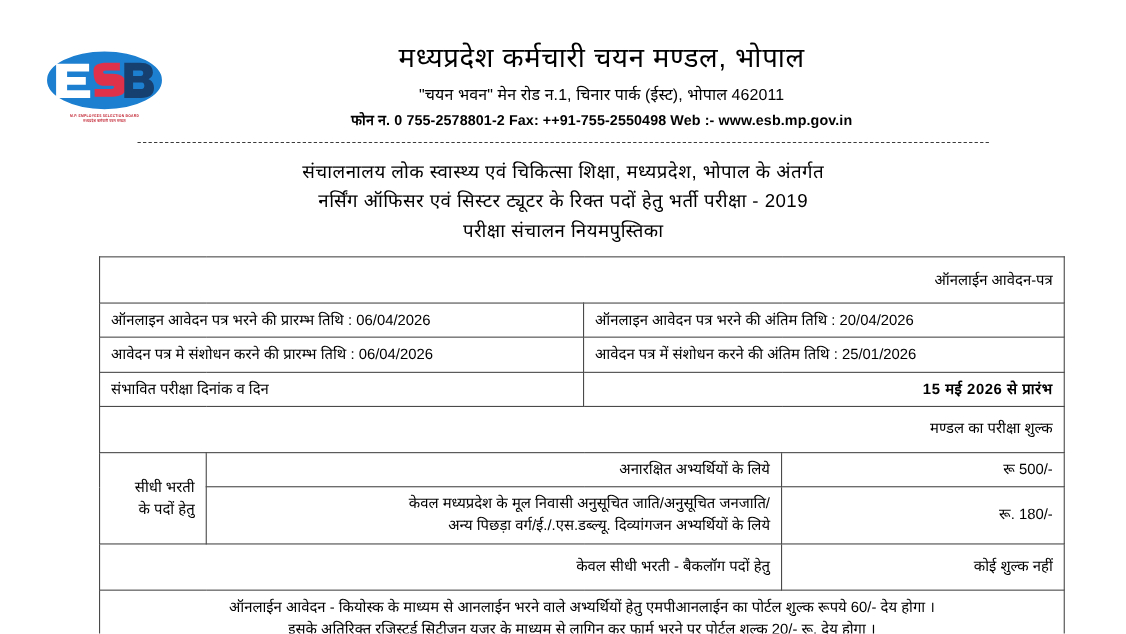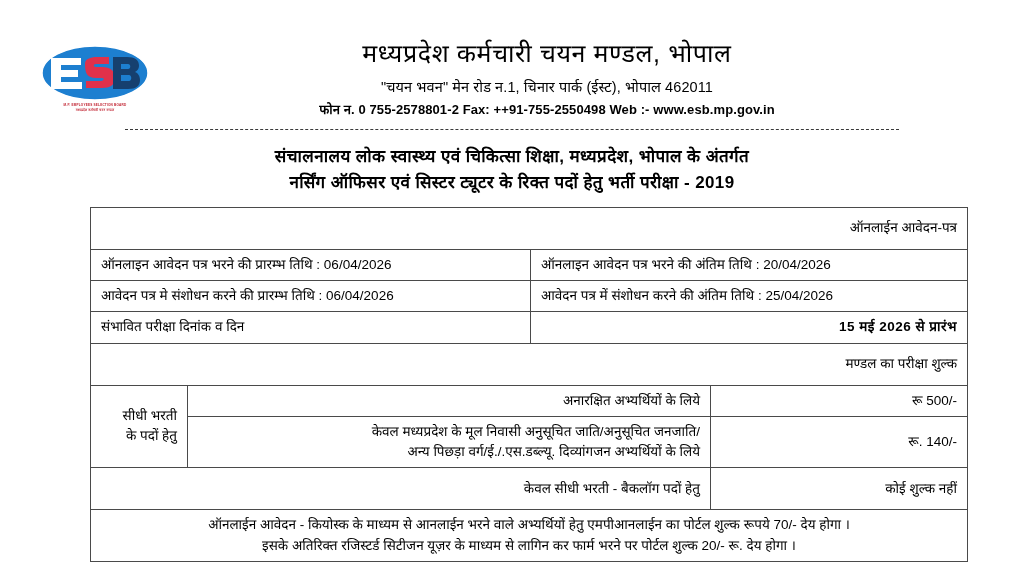--- a/index.html
+++ b/index.html
@@ -77,21 +77,21 @@
   .rule {
     margin: 9px 125px 0 125px;
     border-top: 1.5px dashed #3a3a3a;
     height: 0;
   }
 
   
   .title-block {
     text-align: center;
     margin-top: 14px;
-    font-weight: bold;
+    font-weight: normal;
     font-size: 17px;
     line-height: 1.55;
     letter-spacing: .4px;
   }
   .title-line { white-space: nowrap; }
 
   
   .table-wrap {
     margin: 10px 57px 0 90px;
   }
@@ -146,20 +146,21 @@
     <div class="addr">"चयन भवन" मेन रोड न.1, चिनार पार्क (ईस्ट), भोपाल 462011</div>
     <div class="phone">फोन न. 0 755-2578801-2 Fax: ++91-755-2550498 Web :- www.esb.mp.gov.in</div>
   </div>
 </div>
 
 <div class="rule"></div>
 
 <div class="title-block">
   <div class="title-line">संचालनालय लोक स्वास्थ्य एवं चिकित्सा शिक्षा, मध्यप्रदेश, भोपाल के अंतर्गत</div>
   <div class="title-line">नर्सिंग ऑफिसर एवं सिस्टर ट्यूटर के रिक्त पदों हेतु भर्ती परीक्षा - 2019</div>
+  <div class="title-line">परीक्षा संचालन नियमपुस्तिका</div>
 </div>
 
 <div class="table-wrap">
   <table class="doc">
     <colgroup>
       <col style="width:97px">
       <col style="width:343px">
       <col style="width:180px">
       <col style="width:257px">
     </colgroup>
@@ -180,21 +181,21 @@
         </td>
       </tr>
 
       <tr>
         <td colspan="2">
           <span>आवेदन पत्र मे संशोधन करने की प्रारम्भ तिथि  :</span>
           <span>06/04/2026</span>
         </td>
         <td colspan="2">
           <span>आवेदन पत्र में संशोधन करने की अंतिम तिथि  :</span>
-          <span>25/04/2026</span>
+          <span>25/01/2026</span>
         </td>
       </tr>
 
       <tr>
         <td colspan="2">संभावित  परीक्षा दिनांक व दिन</td>
         <td class="ctr bigbold" colspan="2">15  मई  2026 से  प्रारंभ</td>
       </tr>
 
       <tr>
         <td class="ctr tall" colspan="4">मण्डल  का  परीक्षा शुल्क</td>
@@ -207,29 +208,29 @@
         </td>
         <td class="ctr" colspan="2">अनारक्षित अभ्यर्थियों के लिये</td>
         <td class="ctr">रू 500/-</td>
       </tr>
 
       <tr>
         <td class="ctr two-line" colspan="2">
           <div>केवल मध्यप्रदेश के मूल निवासी अनुसूचित जाति/अनुसूचित जनजाति/</div>
           <div>अन्य पिछड़ा वर्ग/ई./.एस.डब्ल्यू. दिव्यांगजन अभ्यर्थियों के लिये</div>
         </td>
-        <td class="ctr">रू. 140/-</td>
+        <td class="ctr">रू. 180/-</td>
       </tr>
 
       <tr>
         <td class="ctr tall" colspan="3">केवल  सीधी भरती - बैकलॉग  पदों  हेतु</td>
         <td class="ctr">कोई शुल्क नहीं</td>
       </tr>
 
       <tr>
         <td class="note" colspan="4">
-          <div>ऑनलाईन आवेदन - कियोस्क के माध्यम से आनलाईन भरने वाले अभ्यर्थियों हेतु एमपीआनलाईन का पोर्टल शुल्क रूपये 70/- देय होगा ।</div>
+          <div>ऑनलाईन आवेदन - कियोस्क के माध्यम से आनलाईन भरने वाले अभ्यर्थियों हेतु एमपीआनलाईन का पोर्टल शुल्क रूपये 60/- देय होगा ।</div>
           <div>इसके अतिरिक्त रजिस्टर्ड सिटीजन यूज़र के माध्यम से लागिन कर फार्म भरने पर पोर्टल शुल्क 20/- रू. देय होगा ।</div>
         </td>
       </tr>
     </tbody>
   </table>
 </div>
 
 </body></html>

